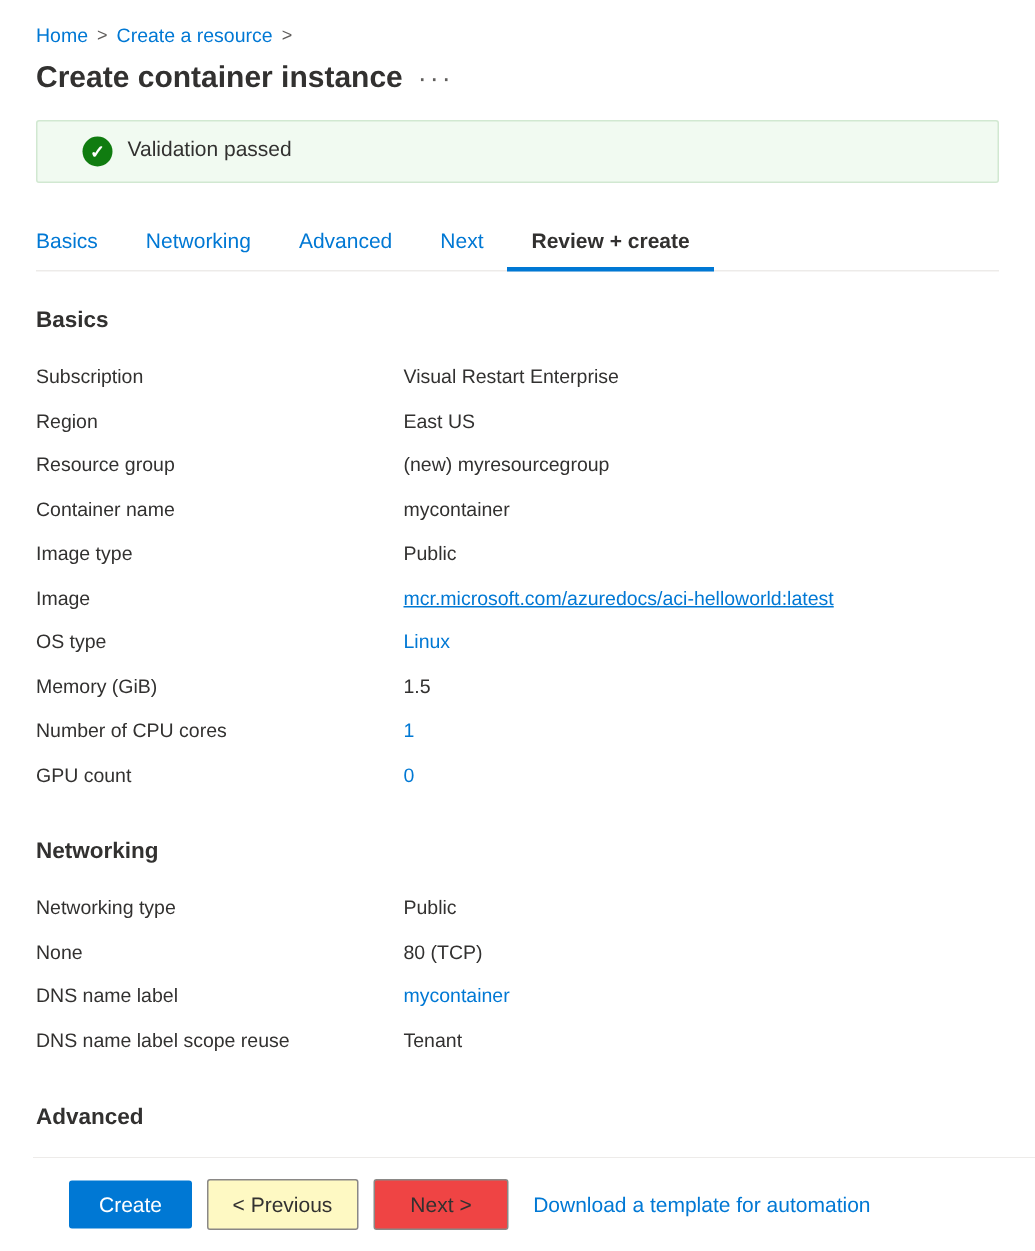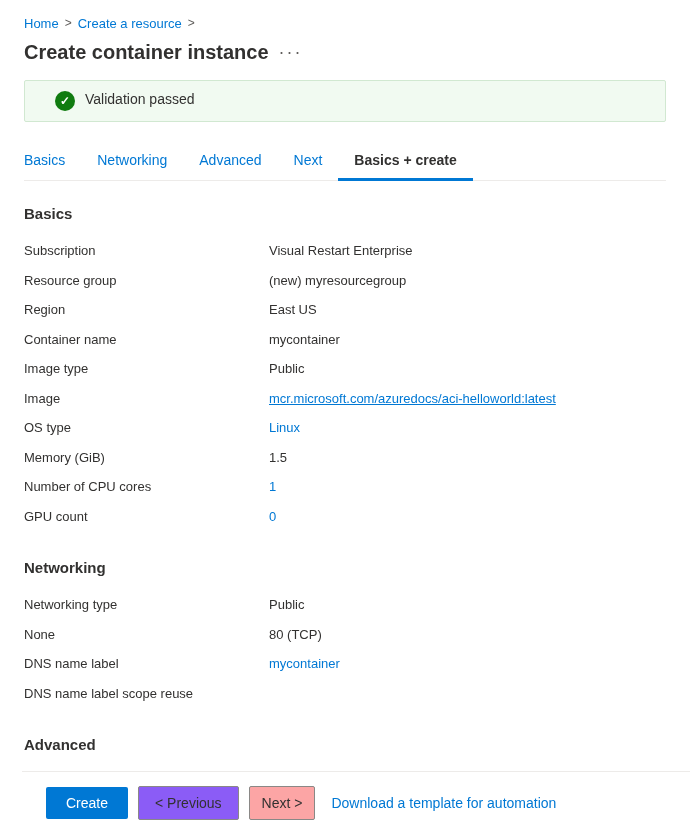--- a/index.html
+++ b/index.html
@@ -152,34 +152,34 @@
       background: #0078d4;
       color: #fff;
       border: none;
       padding: 8px 20px;
       font-size: 14px;
       cursor: pointer;
       border-radius: 2px;
       font-family: inherit;
     }
     .btn-secondary {
-      background: #8b5cf6;
+      background: #fef9c3;
       color: #323130;
       border: 1px solid #8a8886;
       padding: 8px 16px;
       font-size: 14px;
       cursor: pointer;
       border-radius: 2px;
       font-family: inherit;
     }
     .btn-next {
-      background: #fca5a5;
+      background: #ef4444;
       color: #323130;
       border: 1px solid #8a8886;
-      padding: 8px 12px;
+      padding: 8px 24px;
       font-size: 14px;
       cursor: pointer;
       border-radius: 2px;
       font-family: inherit;
     }
     .footer-link {
       color: #0078d4;
       font-size: 14px;
       text-decoration: none;
       cursor: pointer;
@@ -206,41 +206,41 @@
   <div class="validation-banner">
     <div class="validation-icon"></div>
     <span class="validation-text">Validation passed</span>
   </div>
 
   <div class="tabs">
     <div class="tab">Basics</div>
     <div class="tab">Networking</div>
     <div class="tab">Advanced</div>
     <div class="tab">Next</div>
-    <div class="tab active">Basics + create</div>
+    <div class="tab active">Review + create</div>
   </div>
 
   <div class="content-area">
 
     <div class="section">
       <div class="section-title">Basics</div>
 
       <div class="field-row">
         <span class="field-label">Subscription</span>
         <span class="field-value">Visual Restart Enterprise</span>
       </div>
       <div class="field-row">
+        <span class="field-label">Region</span>
+        <span class="field-value">East US</span>
+      </div>
+      <div class="field-row">
         <span class="field-label">Resource group</span>
         <span class="field-value">(new) myresourcegroup</span>
       </div>
       <div class="field-row">
-        <span class="field-label">Region</span>
-        <span class="field-value">East US</span>
-      </div>
-      <div class="field-row">
         <span class="field-label">Container name</span>
         <span class="field-value">mycontainer</span>
       </div>
       <div class="field-row">
         <span class="field-label">Image type</span>
         <span class="field-value">Public</span>
       </div>
       <div class="field-row">
         <span class="field-label">Image</span>
         <span class="field-value link">mcr.microsoft.com/azuredocs/aci-helloworld:latest</span>
@@ -273,20 +273,21 @@
       <div class="field-row">
         <span class="field-label">None</span>
         <span class="field-value">80 (TCP)</span>
       </div>
       <div class="field-row">
         <span class="field-label">DNS name label</span>
         <span class="field-value blue">mycontainer</span>
       </div>
       <div class="field-row">
         <span class="field-label">DNS name label scope reuse</span>
+        <span class="field-value">Tenant</span>
       </div>
     </div>
 
     <div class="section">
       <div class="section-title">Advanced</div>
 
       <div class="field-row">
         <span class="field-label">Restart policy</span>
         <span class="field-value">On failure</span>
       </div>

